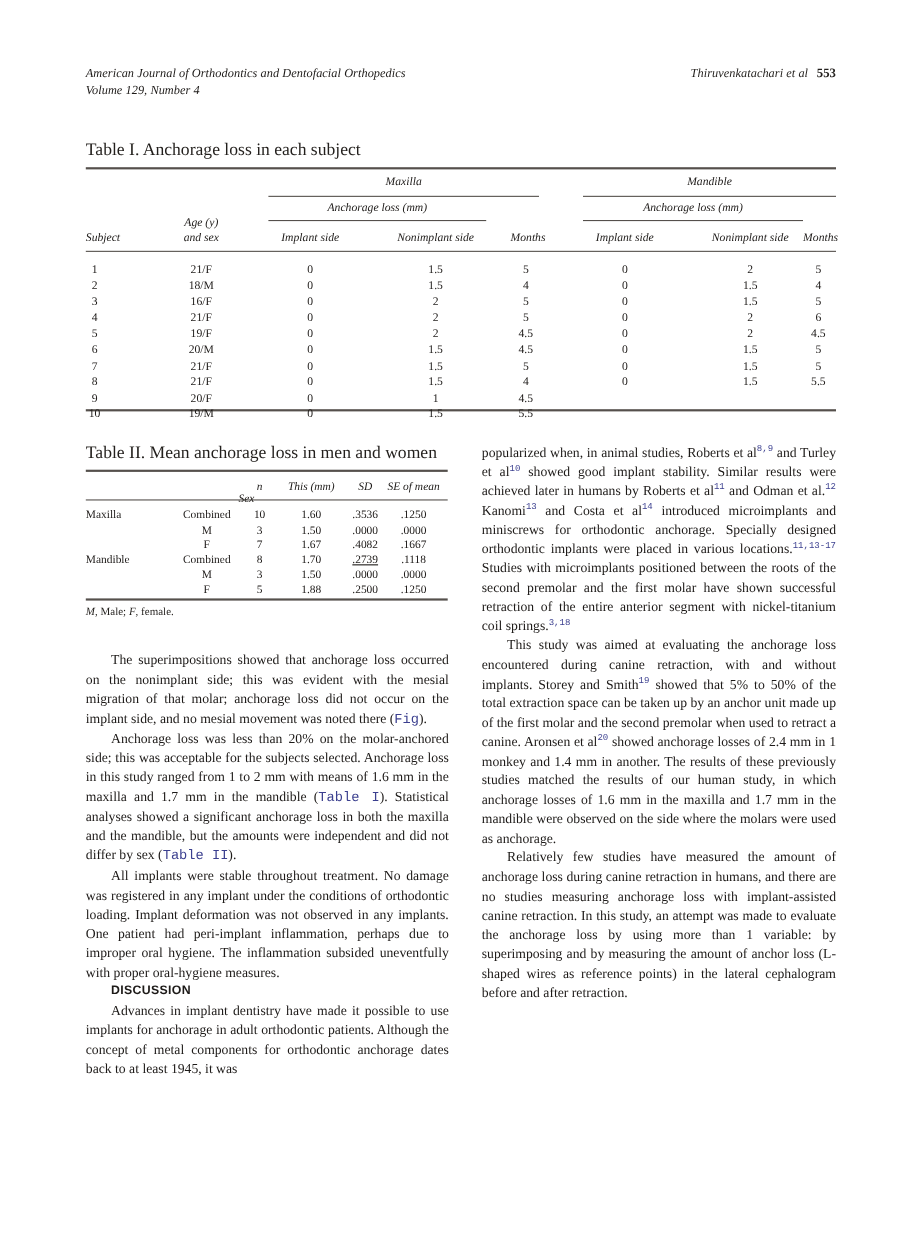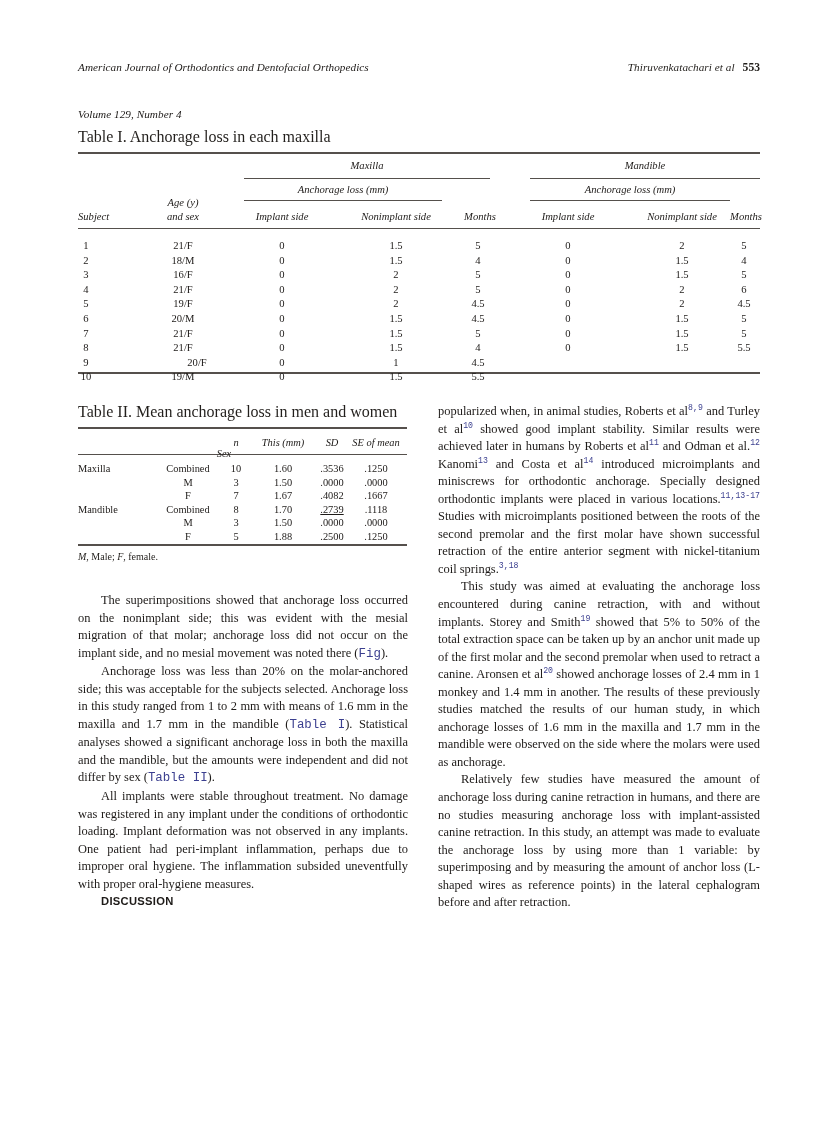--- a/index.html
+++ b/index.html
@@ -31,21 +31,21 @@
   .rh-left {
     position: absolute;
     left: 0;
     top: 0;
     font-style: italic;
     font-size: 11.2px;
     line-height: 14.6px;
     letter-spacing: 0.05px;
     color: #1d1a18;
   }
-  .rh-left .vol { display: block; margin-top: 32px; }
+  .rh-left .vol { display: block; }
   .rh-right {
     position: absolute;
     right: 0;
     top: 0;
     white-space: nowrap;
     font-size: 11.2px;
     line-height: 14.6px;
     text-align: center;
   }
   .rh-right .authors {
@@ -154,21 +154,21 @@
       <span class="vol">Volume 129, Number 4</span>
     </div>
     <div class="rh-right">
       <span class="authors">Thiruvenkatachari et al</span><span class="pageno">553</span>
     </div>
   </div>
 
   <div id="table1">
     <div class="cap">
       <span class="tnum">Table I.</span>
-      <span class="ttext">Anchorage loss in each maxilla</span>
+      <span class="ttext">Anchorage loss in each subject</span>
     </div>
 
     <div class="rule" style="left:0; top:24px; width:682px; height:1.9px;"></div>
     <div class="rule" style="left:166px; top:50px; width:246px; height:1.1px;"></div>
     <div class="rule" style="left:452px; top:50px; width:230px; height:1.1px;"></div>
     <div class="rule" style="left:166px; top:72px; width:198px; height:1.1px;"></div>
     <div class="rule" style="left:452px; top:72px; width:200px; height:1.1px;"></div>
     <div class="rule" style="left:0; top:100px; width:682px; height:1.4px;"></div>
     <div class="rule" style="left:0; top:244px; width:682px; height:1.9px;"></div>
 
@@ -263,21 +263,21 @@
           <div class="cell c" style="left: 105px; top: 214.2px;">21/F</div>
           <div class="cell c" style="left: 204px; top: 214.2px;">0</div>
           <div class="cell c" style="left: 318px; top: 214.2px;">1.5</div>
           <div class="cell c" style="left: 400px; top: 214.2px;">4</div>
           <div class="cell c" style="left: 490px; top: 214.2px;">0</div>
           <div class="cell c" style="left: 604px; top: 214.2px;">1.5</div>
           <div class="cell c" style="left: 666px; top: 214.2px;">5.5</div>
         </div>
         <div>
           <div class="cell c" style="left: 8px; top: 228.8px;">9</div>
-          <div class="cell c" style="left: 119px; top: 228.8px;">20/F</div>
+          <div class="cell c" style="left: 105px; top: 228.8px;">20/F</div>
           <div class="cell c" style="left: 204px; top: 228.8px;">0</div>
           <div class="cell c" style="left: 318px; top: 228.8px;">1</div>
           <div class="cell c" style="left: 400px; top: 228.8px;">4.5</div>
         </div>
         <div>
           <div class="cell c" style="left: 8px; top: 243.4px;">10</div>
           <div class="cell c" style="left: 105px; top: 243.4px;">19/M</div>
           <div class="cell c" style="left: 204px; top: 243.4px;">0</div>
           <div class="cell c" style="left: 318px; top: 243.4px;">1.5</div>
           <div class="cell c" style="left: 400px; top: 243.4px;">5.5</div>
@@ -355,20 +355,21 @@
 
   <div class="col" id="col-left">
     <p><span>The superimpositions showed that anchorage loss occurred on the nonimplant side; this was evident with the mesial migration of that molar; anchorage loss did not occur on the implant side, and no mesial movement was noted there (</span><a href="#" class="xref">Fig</a><span>).</span></p>
 
     <p><span>Anchorage loss was less than 20% on the molar-anchored side; this was acceptable for the subjects selected. Anchorage loss in this study ranged from 1 to 2 mm with means of 1.6 mm in the maxilla and 1.7 mm in the mandible (</span><a href="#" class="xref">Table I</a><span>). Statistical analyses showed a significant anchorage loss in both the maxilla and the mandible, but the amounts were independent and did not differ by sex (</span><a href="#" class="xref">Table II</a><span>).</span></p>
 
     <p>All implants were stable throughout treatment. No damage was registered in any implant under the conditions of orthodontic loading. Implant deformation was not observed in any implants. One patient had peri-implant inflammation, perhaps due to improper oral hygiene. The inflammation subsided uneventfully with proper oral-hygiene measures.</p>
 
     <p class="sec-head">DISCUSSION</p>
 
+    <p>Advances in implant dentistry have made it possible to use implants for anchorage in adult orthodontic patients. Although the concept of metal components for orthodontic anchorage dates back to at least 1945, it was</p>
   </div>
 
   <div class="col" id="col-right">
     <p class="noindent"><span>popularized when, in animal studies, Roberts et al</span><sup class="xref">8,9</sup><span> and Turley et al</span><sup class="xref">10</sup><span> showed good implant stability. Similar results were achieved later in humans by Roberts et al</span><sup class="xref">11</sup><span> and Odman et al.</span><sup class="xref">12</sup><span> Kanomi</span><sup class="xref">13</sup><span> and Costa et al</span><sup class="xref">14</sup><span> introduced microimplants and miniscrews for orthodontic anchorage. Specially designed orthodontic implants were placed in various locations.</span><sup class="xref">11,13-17</sup><span> Studies with microimplants positioned between the roots of the second premolar and the first molar have shown successful retraction of the entire anterior segment with nickel-titanium coil springs.</span><sup class="xref">3,18</sup></p>
 
     <p><span>This study was aimed at evaluating the anchorage loss encountered during canine retraction, with and without implants. Storey and Smith</span><sup class="xref">19</sup><span> showed that 5% to 50% of the total extraction space can be taken up by an anchor unit made up of the first molar and the second premolar when used to retract a canine. Aronsen et al</span><sup class="xref">20</sup><span> showed anchorage losses of 2.4 mm in 1 monkey and 1.4 mm in another. The results of these previously studies matched the results of our human study, in which anchorage losses of 1.6 mm in the maxilla and 1.7 mm in the mandible were observed on the side where the molars were used as anchorage.</span></p>
 
     <p>Relatively few studies have measured the amount of anchorage loss during canine retraction in humans, and there are no studies measuring anchorage loss with implant-assisted canine retraction. In this study, an attempt was made to evaluate the anchorage loss by using more than 1 variable: by superimposing and by measuring the amount of anchor loss (L-shaped wires as reference points) in the lateral cephalogram before and after retraction.</p>
 
   </div>

